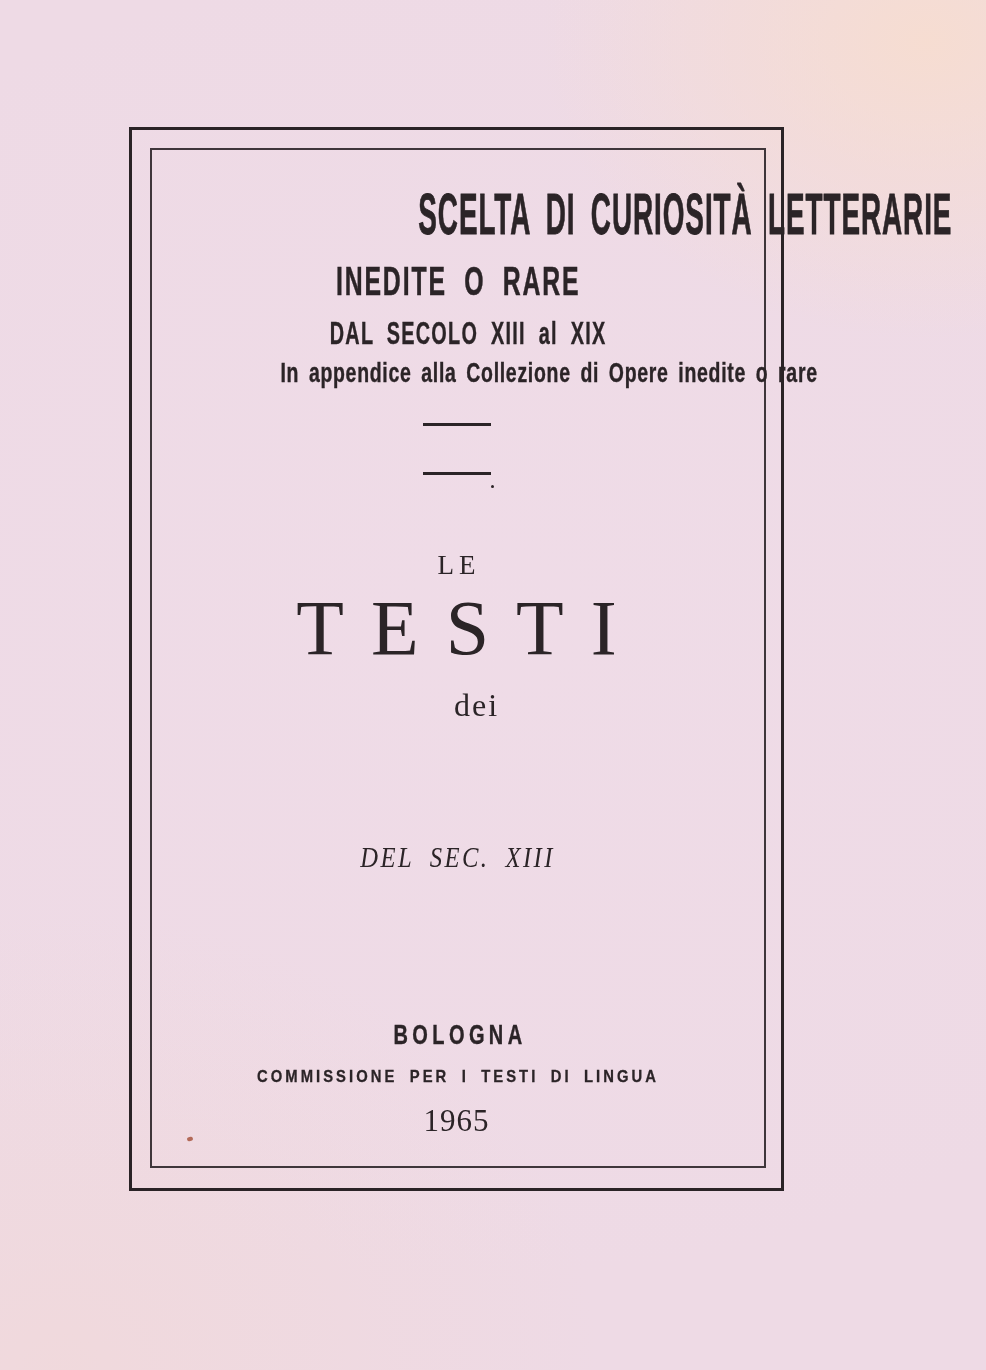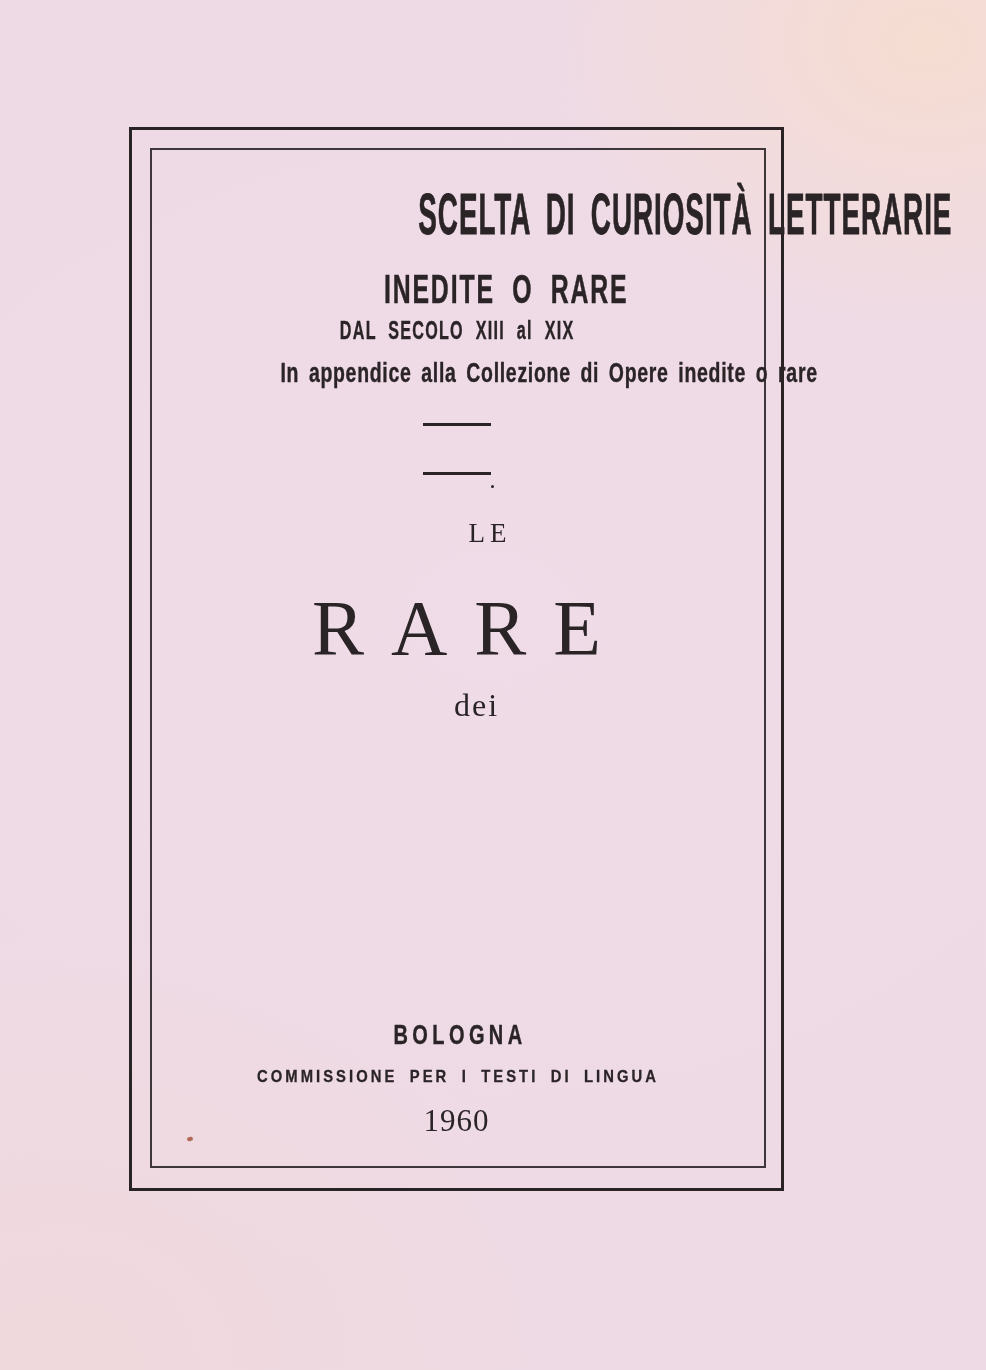--- a/index.html
+++ b/index.html
@@ -28,37 +28,37 @@
     position:absolute;left:0;width:100%;text-align:center;line-height:1;
     color:#2b2427;white-space:nowrap;
   }
   .line>span{display:inline-block;white-space:nowrap;}
   .sans{font-family:"Liberation Sans",sans-serif;font-weight:700;}
   .serif{font-family:"Liberation Serif",serif;}
 
   .l-series{top:185px;font-size:58px;}
   .l-series>span{letter-spacing:2px;word-spacing:14px;transform:scaleX(.48);-webkit-text-stroke:.8px #2b2427;}
 
-  .l-inedite{top:269px;font-size:40px;padding-left:48px;}
+  .l-inedite{top:261px;font-size:40px;}
   .l-inedite>span{letter-spacing:3px;word-spacing:14px;margin-right:-3px;transform:scaleX(.62);-webkit-text-stroke:.5px #2b2427;}
 
-  .l-secolo{top:317px;font-size:26px;}
+  .l-secolo{top:317px;font-size:32px;padding-left:11px;}
   .l-secolo>span{letter-spacing:2px;word-spacing:10px;margin-right:-2px;transform:scaleX(.62);-webkit-text-stroke:.4px #2b2427;}
 
   .l-appendice{top:360px;font-size:27px;margin-left:47px;}
   .l-appendice>span{letter-spacing:1px;word-spacing:5px;margin-right:-1px;transform:scaleX(.72);-webkit-text-stroke:.4px #2b2427;}
 
   .rule{position:absolute;left:50%;transform:translateX(-50%);width:68px;height:3px;background:#2b2427;}
   .rule-top{top:423px;}
   .rule-bottom{top:472px;}
 
   .l-dispensa{top:432px;font-size:28px;}
   .l-dispensa>span{letter-spacing:3px;word-spacing:10px;margin-right:-3px;transform:scaleX(.84);}
 
-  .l-le{top:520px;font-size:27px;padding-left:31px;}
+  .l-le{top:552px;font-size:27px;}
   .l-le>span{letter-spacing:5px;margin-right:-5px;}
 
   .l-rime{top:589px;font-size:78px;}
   .l-rime>span{letter-spacing:27px;margin-right:-27px;}
 
   .l-dei{top:689px;font-size:32px;}
   .l-dei>span{letter-spacing:2px;margin-right:-2px;margin-left:38px;}
 
   .l-poeti{top:759px;font-size:42px;font-weight:700;}
   .l-poeti>span{letter-spacing:2px;word-spacing:8px;margin-right:-2px;transform:scaleX(.70);}
@@ -115,37 +115,40 @@
 
 
     <div class="rule rule-bottom"></div>
     <div class="speck-ink"></div>
 
     <div class="line serif l-le">
       <span>LE</span>
     </div>
 
     <div class="line serif l-rime">
-      <span>RARE</span>
+      <span>TESTI</span>
     </div>
 
     <div class="line serif l-dei">
       <span>dei</span>
     </div>
 
 
+    <div class="line serif l-periodo">
+      <span>DEL SEC. XIII</span>
+    </div>
 
     <div class="line sans l-bologna">
       <span>BOLOGNA</span>
     </div>
 
     <div class="line sans l-commissione">
       <span>COMMISSIONE PER I TESTI DI LINGUA</span>
     </div>
 
     <div class="line serif l-year">
-      <span>1960</span>
+      <span>1965</span>
     </div>
 
     <div class="speck-rust"></div>
 
   </div>
 </div>
 
 </body></html>

